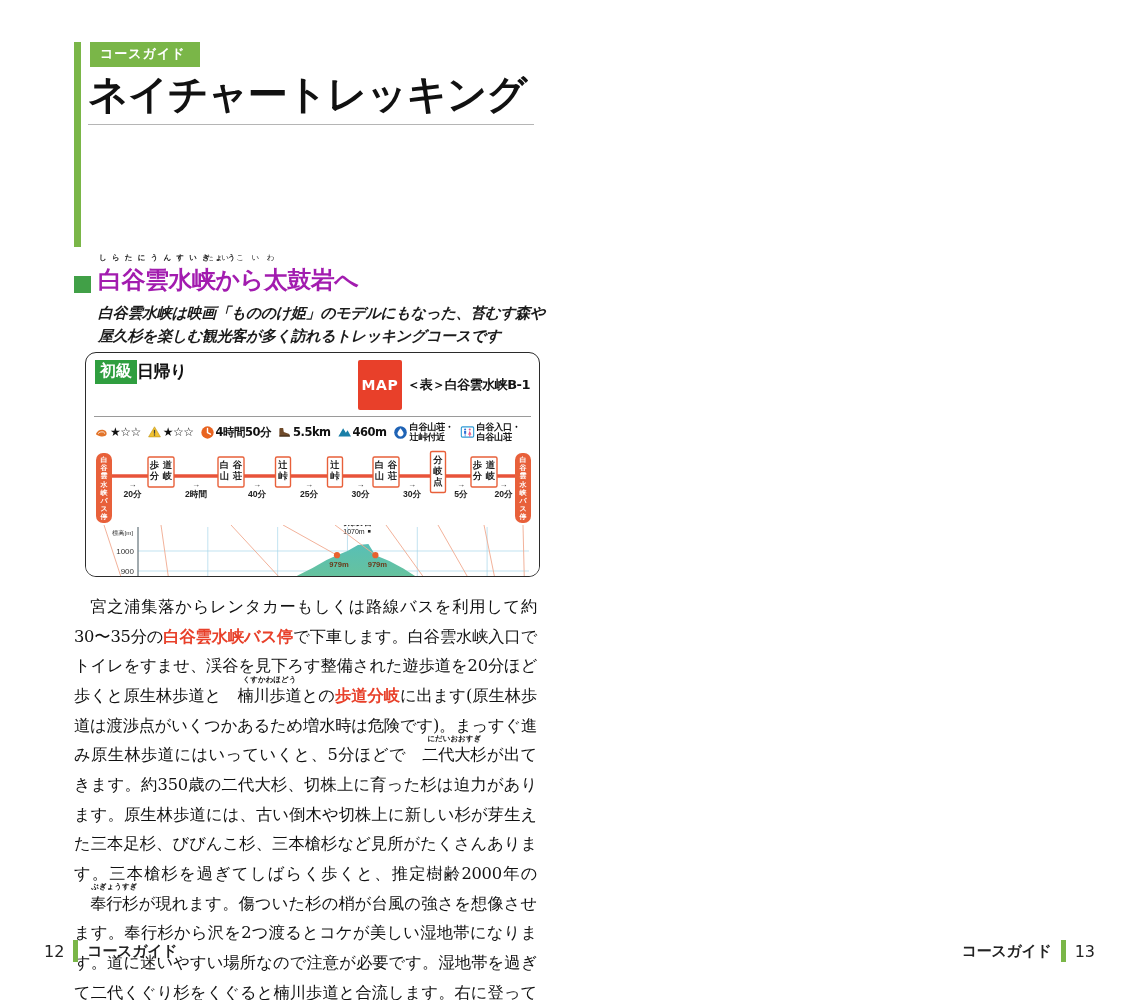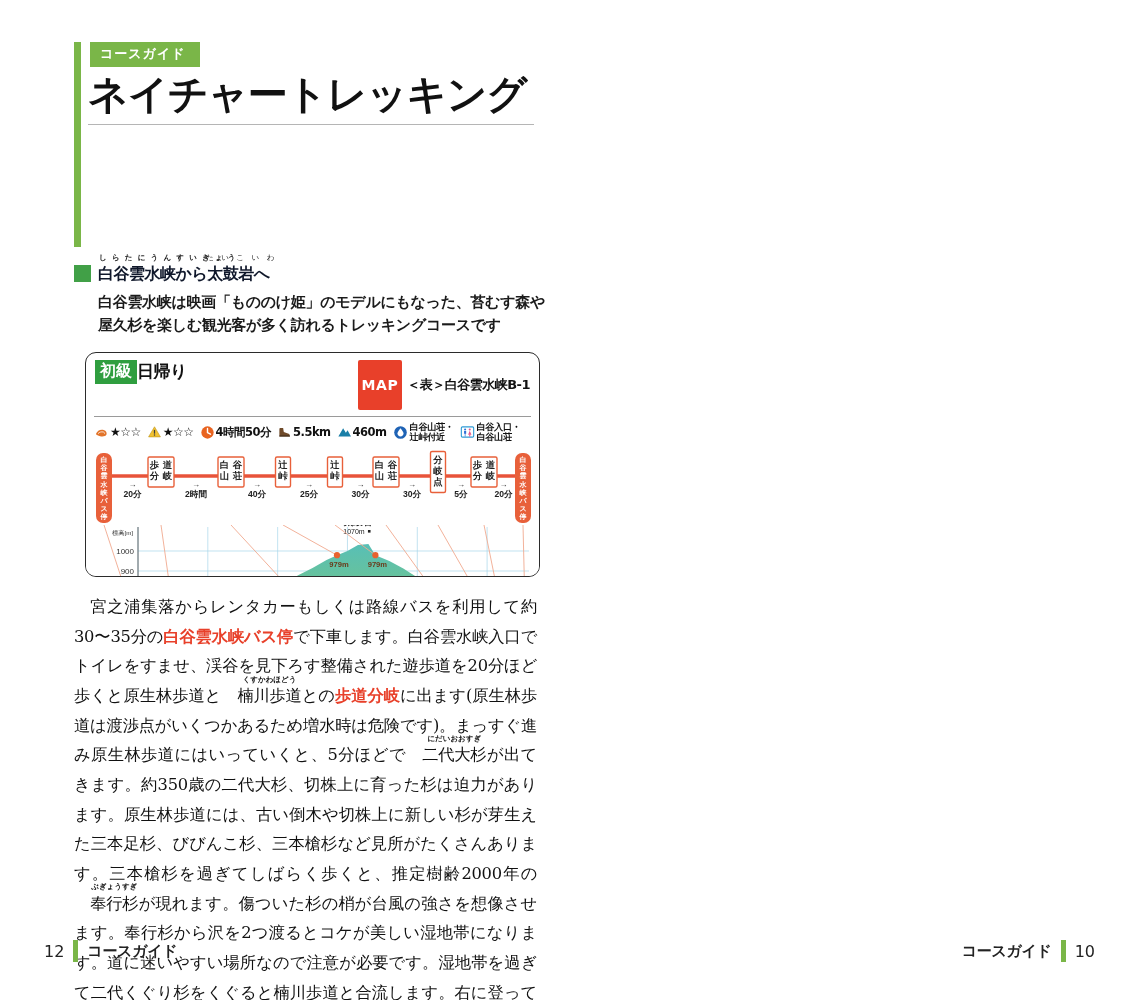--- a/index.html
+++ b/index.html
@@ -59,25 +59,26 @@
   .ruby-line {
     position: absolute; top: -11px; left: 1px;
     font-size: 7.5px; color: #111; letter-spacing: 5.2px; font-weight: bold;
     white-space: nowrap;
   }
   .ruby-line2 {
     position: absolute; top: -11px; left: 108px;
     font-size: 7.5px; color: #111; letter-spacing: 7.5px; font-weight: normal;
     white-space: nowrap;
   }
-  .sec-title { font-size: 16px; font-weight: bold; color: #0f172a; letter-spacing: -0.5px; white-space: nowrap; }
+  .sec-title { font-size: 24px; font-weight: bold; color: #a21caf; letter-spacing: -0.5px; white-space: nowrap; }
   .sec-sub {
     margin-left: 24px; margin-top: 6px; width: 448px;
     font-size: 15px; font-weight: bold; color: #1b1b1b; line-height: 1.56;
     letter-spacing: -0.3px;
+    font-style: italic;
   }
 
   
   .card {
     position: absolute; left: 85px; top: 352px;
     width: 455px; height: 225px;
     border: 1.6px solid #2b2b2b;
     border-radius: 11px;
     background: #ffffff;
     overflow: hidden;
@@ -395,16 +396,16 @@
       <span class="fbar"></span>
       <span class="flabel">コースガイド</span>
     </div>
   </div>
 
   <div class="right-page">
 
     <div class="footer-right">
       <span class="flabel">コースガイド</span>
       <span class="fbar"></span>
-      <span class="fnum">10</span>
+      <span class="fnum">13</span>
     </div>
   </div>
 </div>
 
 </body></html>

